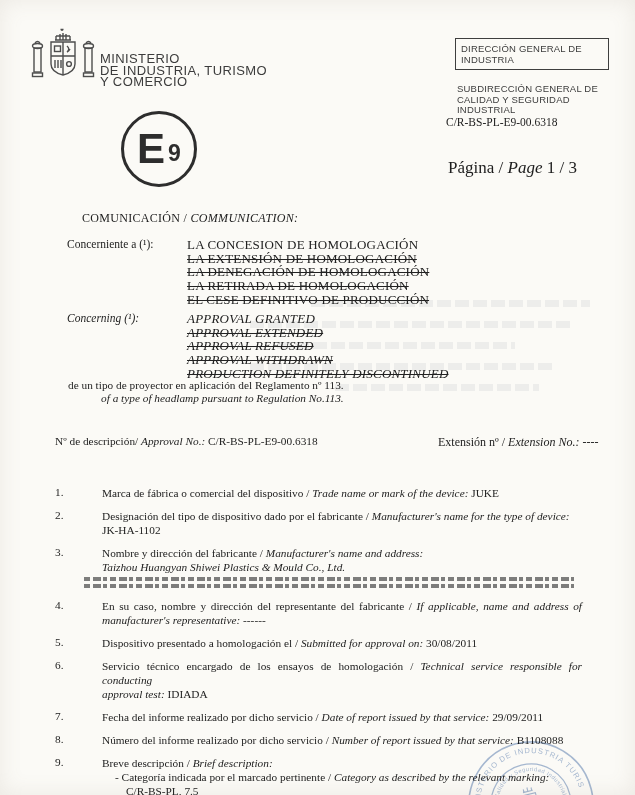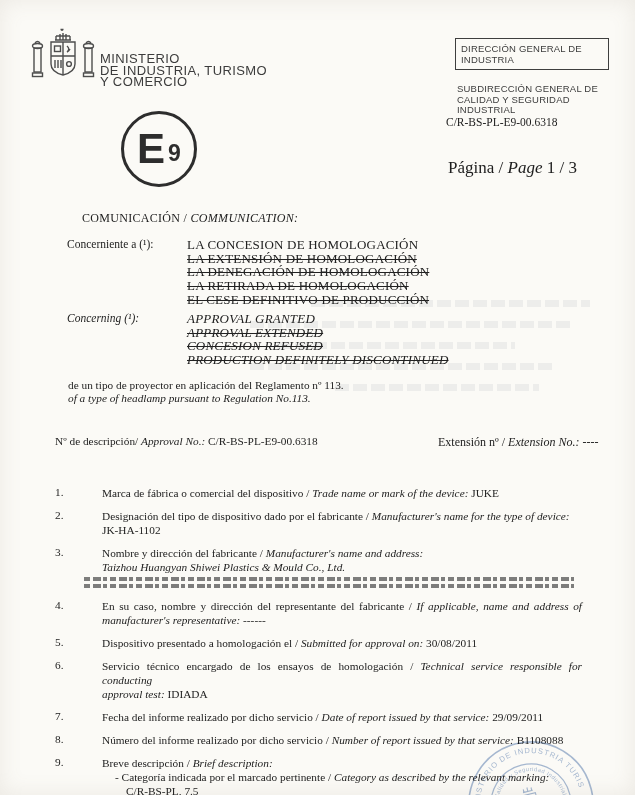--- a/index.html
+++ b/index.html
@@ -38,21 +38,21 @@
   }
   .emark .eL{font-size:42px; font-weight:700; line-height:1;}
   .emark .eN{font-size:23px; font-weight:700; line-height:1; margin:8px 0 0 3px;}
   
   .comm-title{position:absolute; left:82px; top:211px; font-size:12px; letter-spacing:.3px;}
   .lbl{position:absolute; left:67px; font-size:11.5px;}
   .opts{position:absolute; left:187px; font-size:13px; letter-spacing:.2px;}
   .opt{line-height:13.7px; white-space:nowrap;}
   .struck{text-decoration:line-through; text-decoration-thickness:1px;}
   .it{font-style:italic;}
-  .subject{position:absolute; left:68px; top:379px; font-size:11.3px; line-height:13px;}
+  .subject{position:absolute; left:68px; top:379px; font-size:11.3px; line-height:13px;text-align:right;}
   
   .approval{position:absolute; left:55px; top:435px; font-size:11.3px; white-space:nowrap;}
   .extension{position:absolute; left:438px; top:435px; font-size:12px; white-space:nowrap;}
   
   .items{position:absolute; left:55px; top:486px; width:527px; font-size:11.3px; z-index:1;}
   .item{display:flex; margin-bottom:9px;}
   .num{flex:none; width:29px;}
   .ibody{flex:1; min-width:0;}
   .iline{line-height:14px; min-height:14px;margin-left:18px;}
   .iline.just{text-align:justify; text-align-last:justify;}
@@ -127,21 +127,22 @@
       <div class="opt struck">LA EXTENSIÓN DE HOMOLOGACIÓN</div>
       <div class="opt struck">LA DENEGACIÓN DE HOMOLOGACIÓN</div>
       <div class="opt struck">LA RETIRADA DE HOMOLOGACIÓN</div>
       <div class="opt struck">EL CESE DEFINITIVO DE PRODUCCIÓN</div>
     </div>
 
   <div class="lbl it" style="top:312px;">Concerning (¹):</div>
   <div class="opts it" style="top:312px;" id="en-opts">
       <div class="opt">APPROVAL GRANTED</div>
       <div class="opt struck">APPROVAL EXTENDED</div>
-      <div class="opt struck">CONCESION REFUSED</div>
+      <div class="opt struck">APPROVAL REFUSED</div>
+      <div class="opt struck">APPROVAL WITHDRAWN</div>
       <div class="opt struck">PRODUCTION DEFINITELY DISCONTINUED</div>
     </div>
 
   <div class="subject">
     <div>de un tipo de proyector en aplicación del Reglamento nº 113.</div>
     <div class="it">of a type of headlamp pursuant to Regulation No.113.</div>
   </div>
 
   <div class="approval"><span>Nº de descripción/ </span><span class="it">Approval No.:</span><span> C/R-BS-PL-E9-00.6318</span></div>
   <div class="extension"><span>Extensión nº / </span><span class="it">Extension No.:</span><span> ----</span></div>

